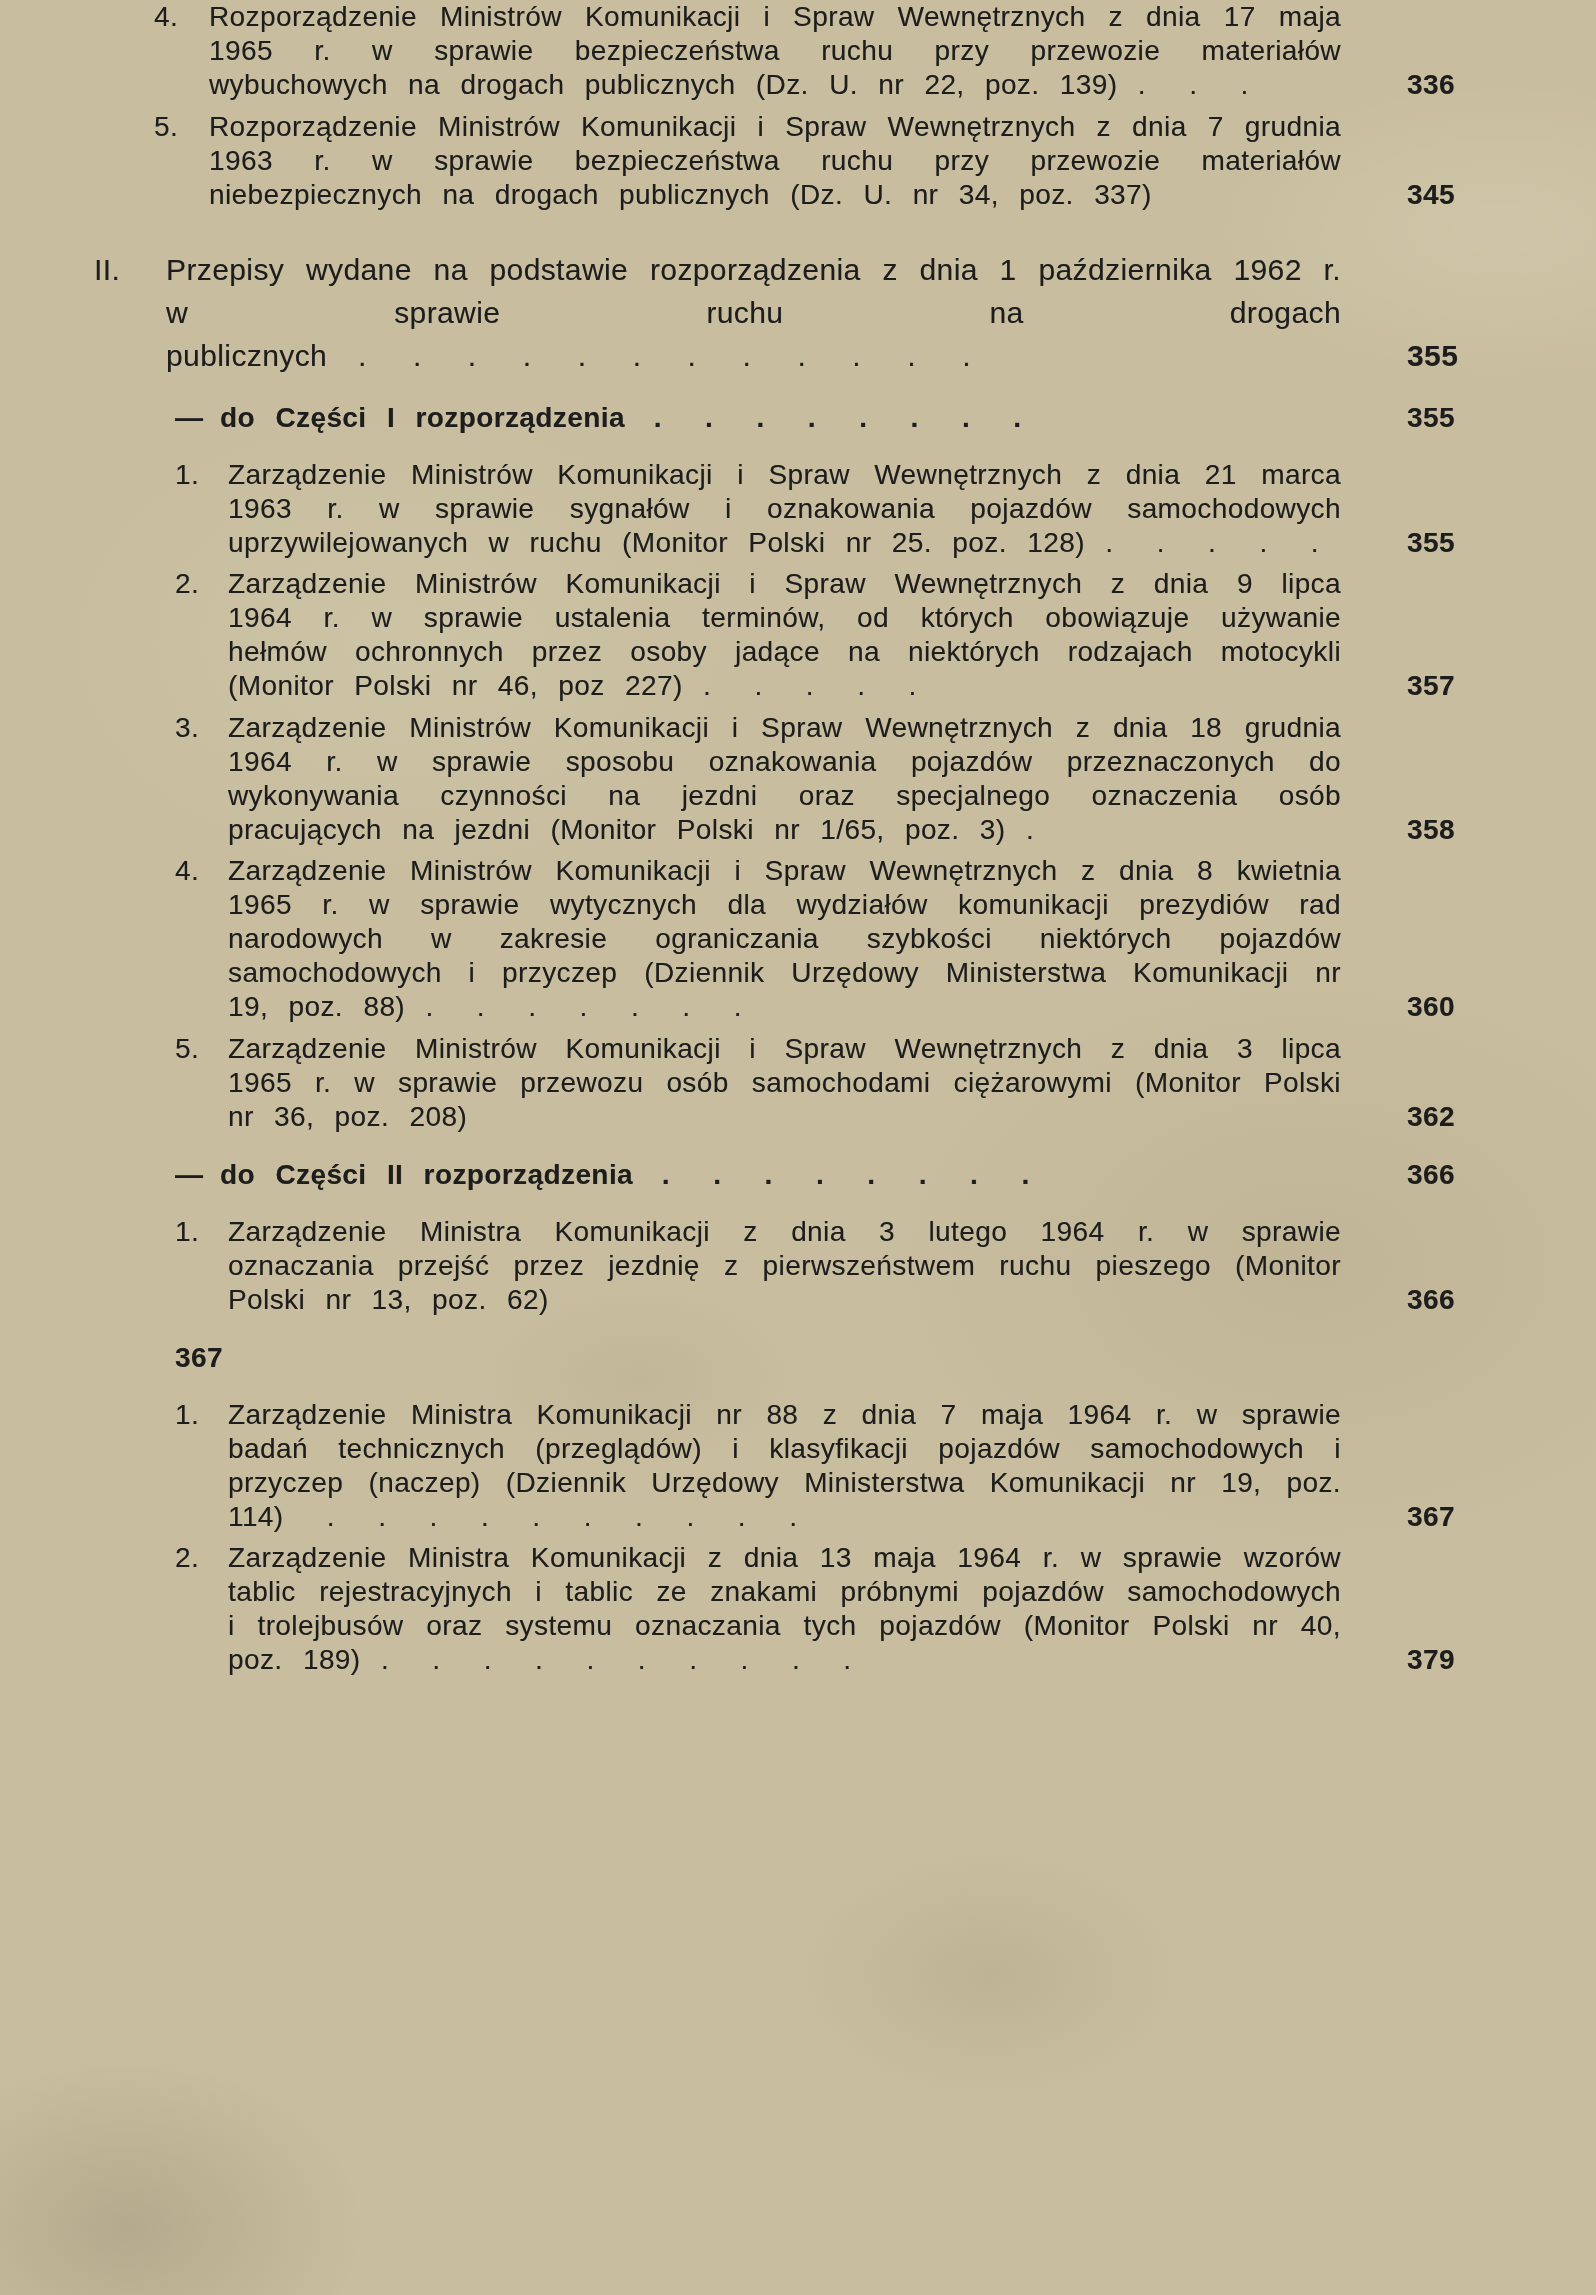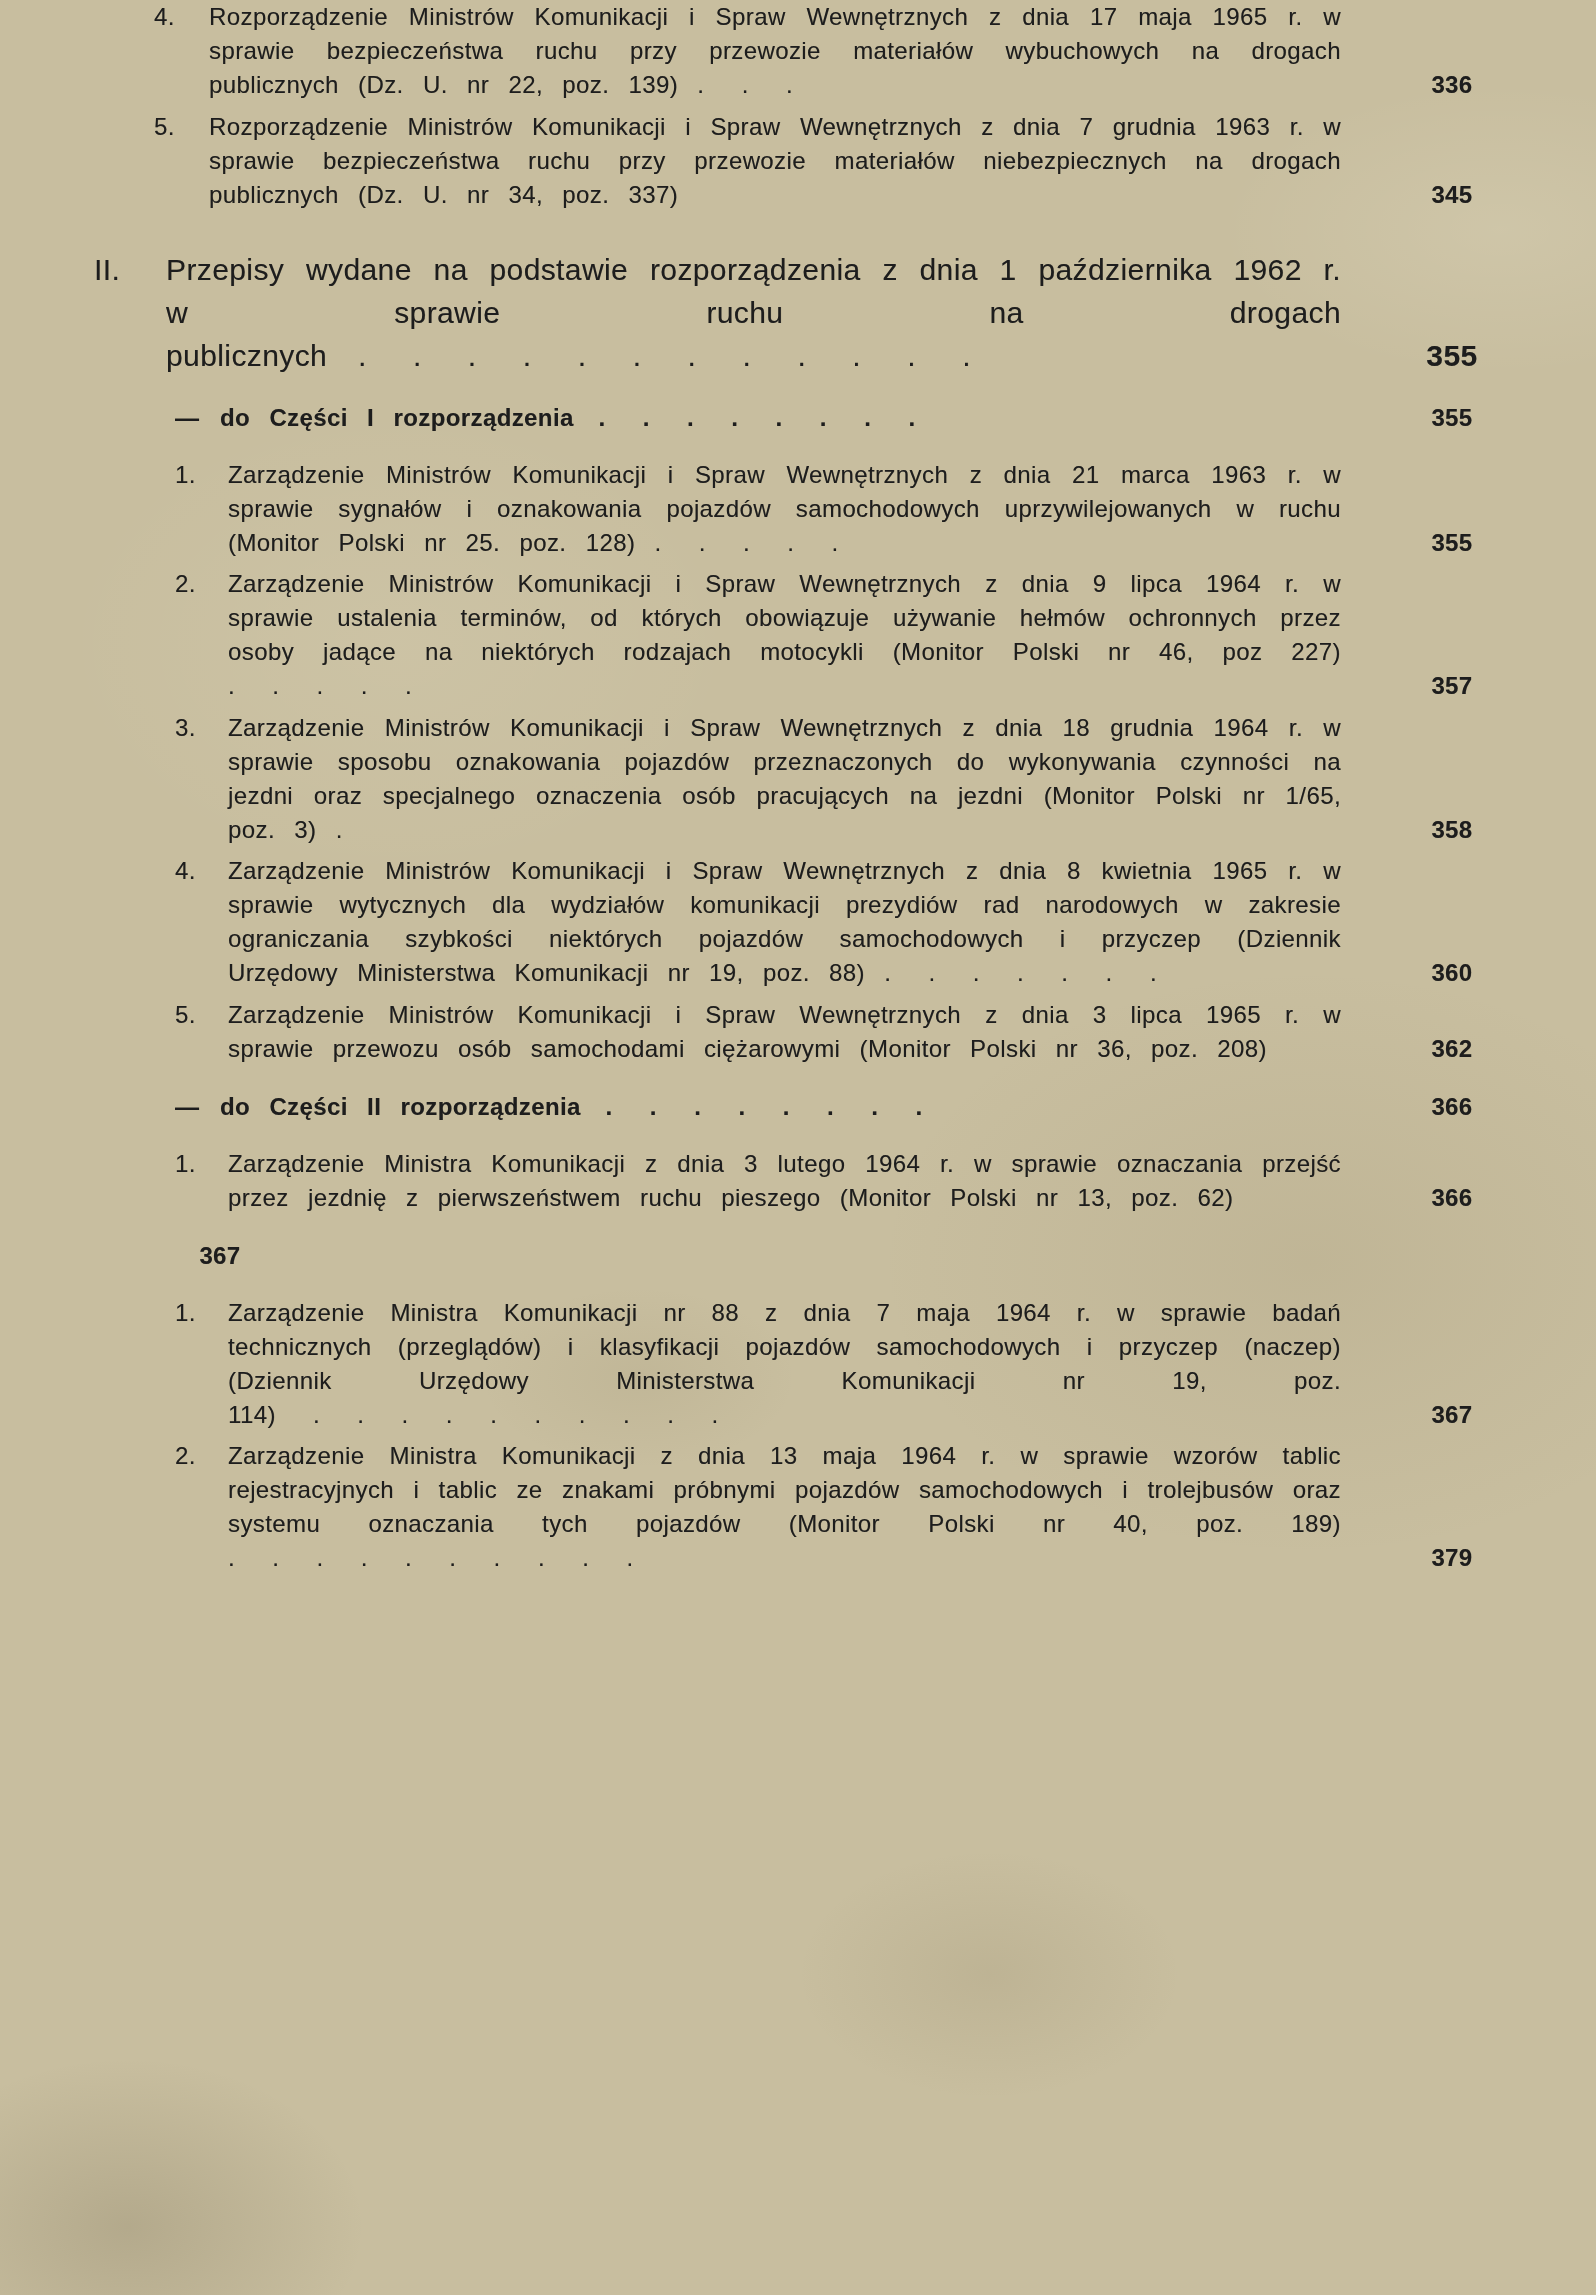--- a/index.html
+++ b/index.html
@@ -37,25 +37,25 @@
   .head-pagenum {
     position: absolute; top: 117px; right: -38px;
     font-weight: bold; font-size: 29px;
   }
   .head-rule {
     position: absolute; left: -68px; right: -68px; top: 190px;
     border-top: 3.8px solid #24241f;
   }
   .entry {
     display: flex; align-items: flex-end;
-    font-size: 24px; line-height: 34px;
+    font-size: 28px; line-height: 34px;
     word-spacing: 12.2px; letter-spacing: 0.4px;
   }
   .entry-text { flex: 1; margin-right: 66px; text-align: justify; }
-  .entry-page { flex: none; width: 90px; text-align: center; font-weight: bold; }
+  .entry-page { flex: none; width: 90px; text-align: left; font-weight: bold; }
   .marker { display: inline-block; text-indent: 0; }
 
   .l1 { margin-left: 60px; }
   .l1 .entry-text { padding-left: 55px; text-indent: -55px; }
   .l1 .marker { width: 55px; }
 
   .l2 { margin-left: 81px; }
   .l2 .entry-text { padding-left: 53px; text-indent: -53px; }
   .l2 .marker { width: 53px; }
 

